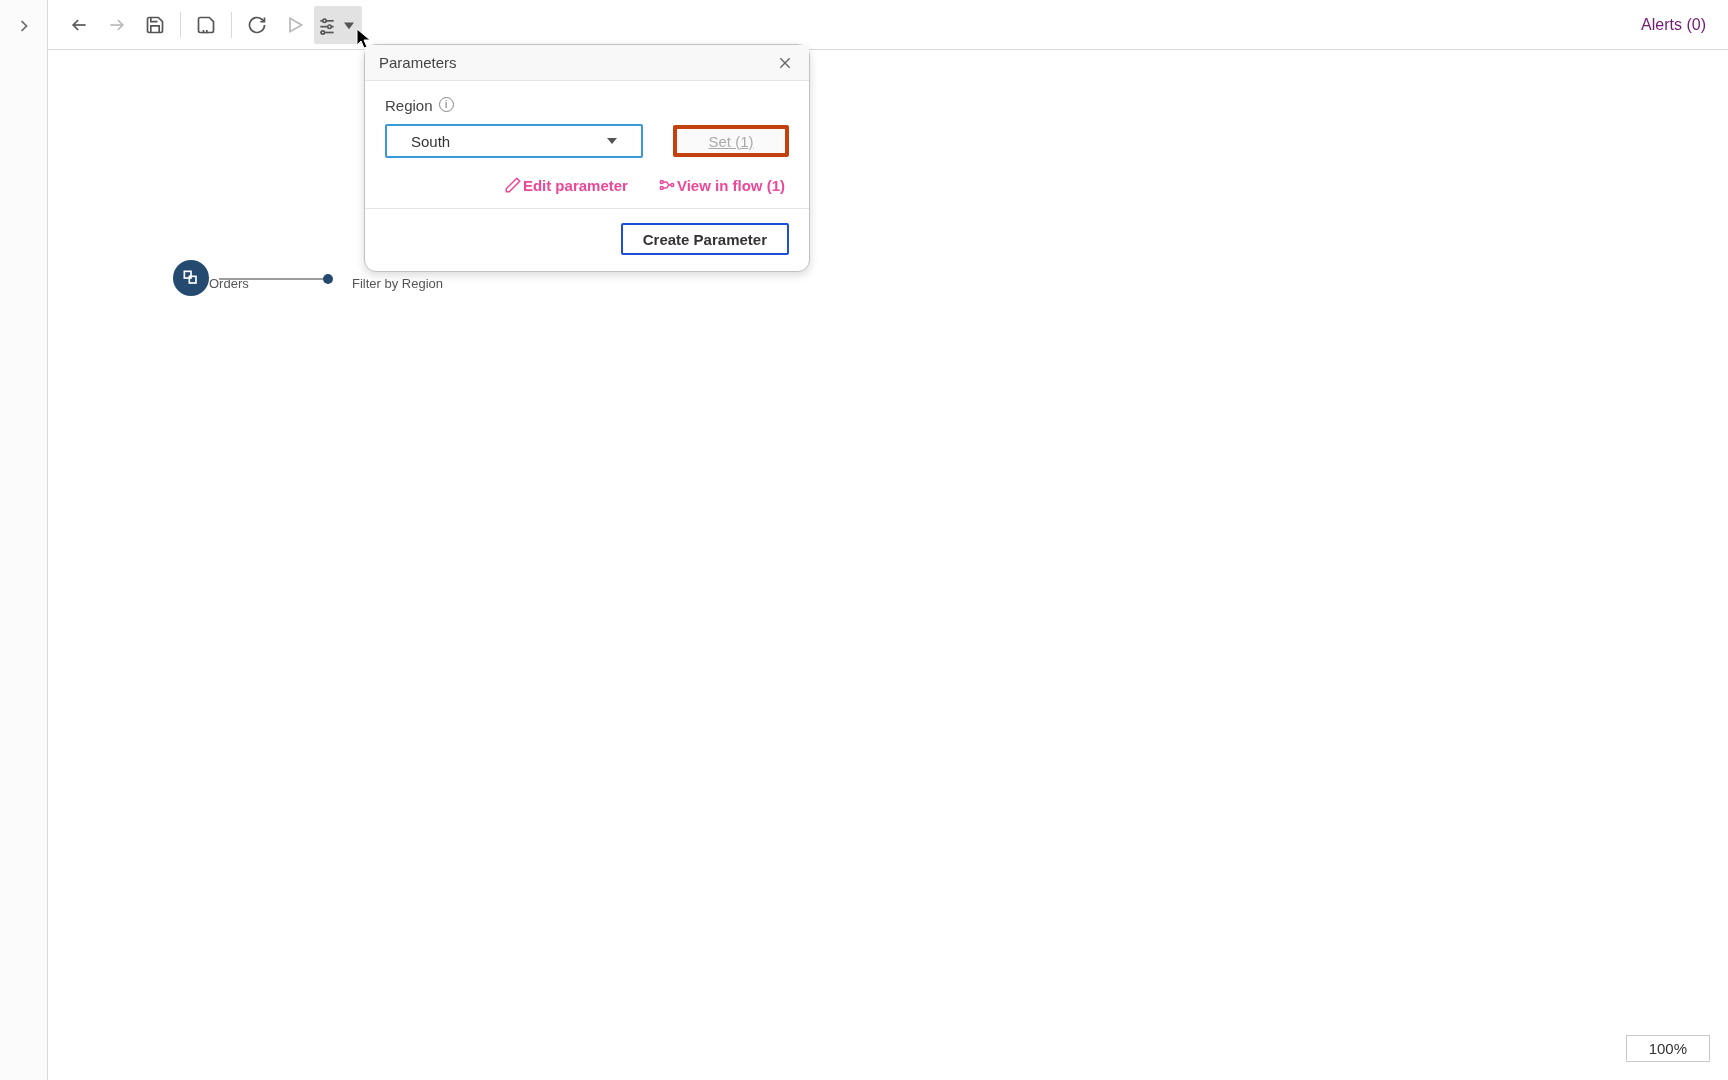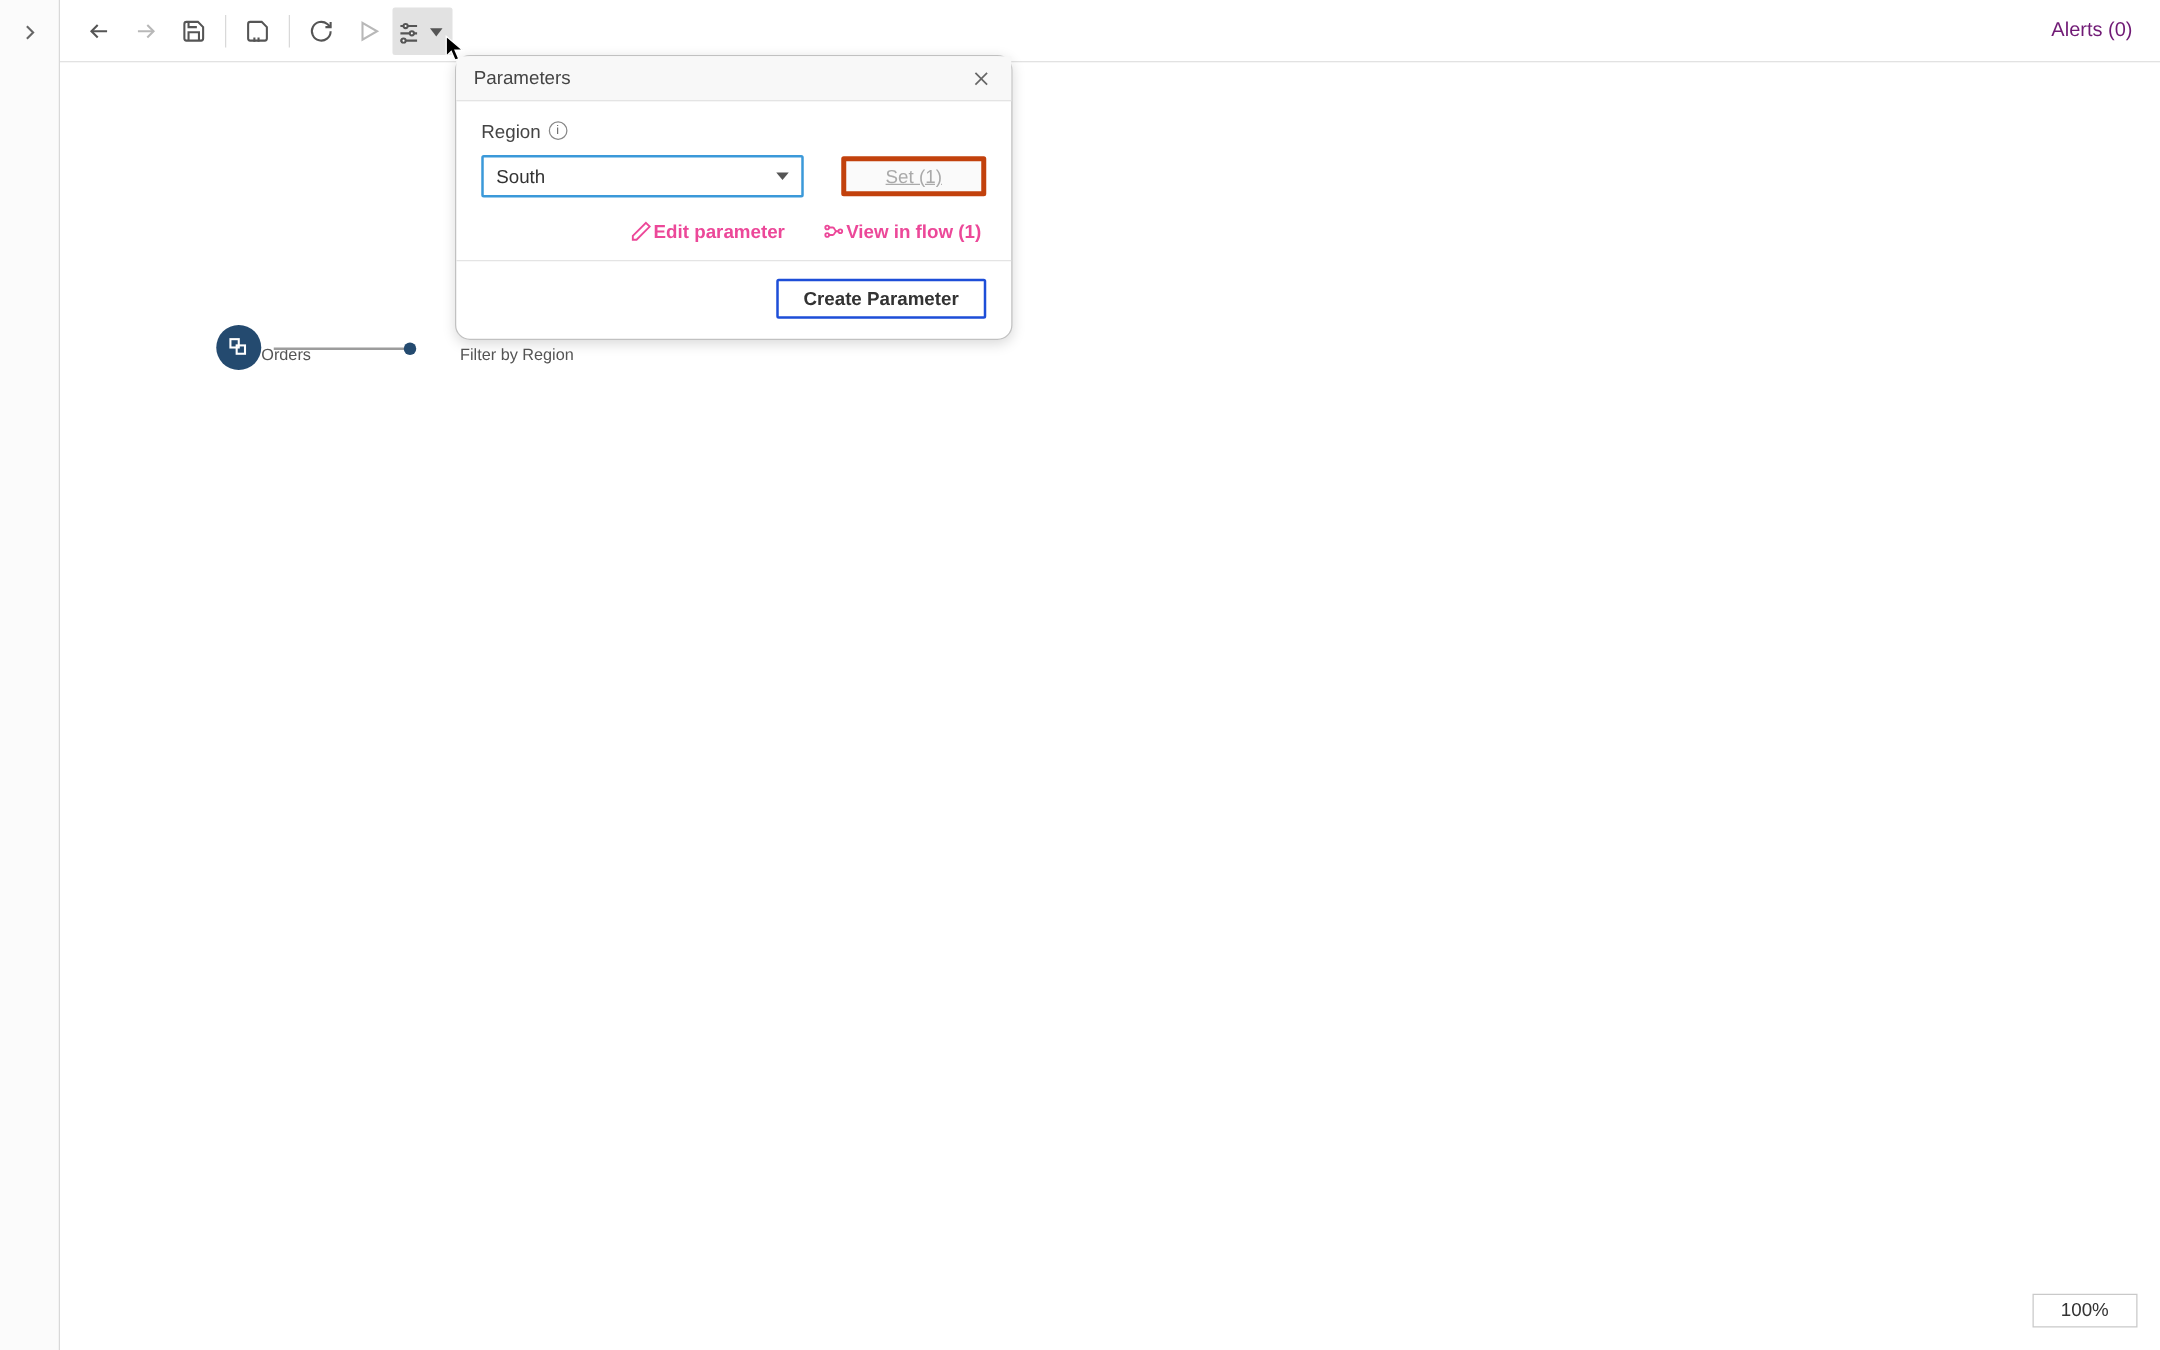--- a/index.html
+++ b/index.html
@@ -155,21 +155,21 @@
   .param-row {
     display: flex; gap: 30px; align-items: center;
     margin-bottom: 18px;
   }
   .select {
     flex: 0 0 258px;
     height: 34px;
     border: 2px solid #3b99d9;
     border-radius: 2px;
     display: flex; align-items: center;
-    padding: 0 10px;
+    padding: 0 24px;
     font-size: 15px;
     color: #333;
     background: #fff;
     cursor: pointer;
     position: relative;
     text-align: center;
   }
   .select .caret {
     margin-left: auto;
     width: 0; height: 0;
@@ -315,21 +315,21 @@
       <svg viewBox="0 0 24 24" fill="none" stroke="#fff" stroke-width="2">
         <rect x="4" y="4" width="8" height="8"></rect>
           <rect x="10" y="10" width="8" height="8"></rect>
       </svg>
     </div>
     <div class="label">Orders</div>
   </div>
 
   <div class="flow-connector" style="left:171px; top:228px; width:106px;"></div>
 
-  <div class="flow-node" style="left:284px; top:210px;">
+  <div class="flow-node" style="left:268px; top:210px;">
     <div style="width:36px;height:36px;"></div>
     <div class="label">Filter by Region</div>
   </div>
 </div>
 
 <div class="param-panel">
   <div class="header">
     <span>Parameters</span>
     <span class="close">
       <svg viewBox="0 0 24 24" width="16" height="16" fill="none" stroke="currentColor" stroke-width="2">

